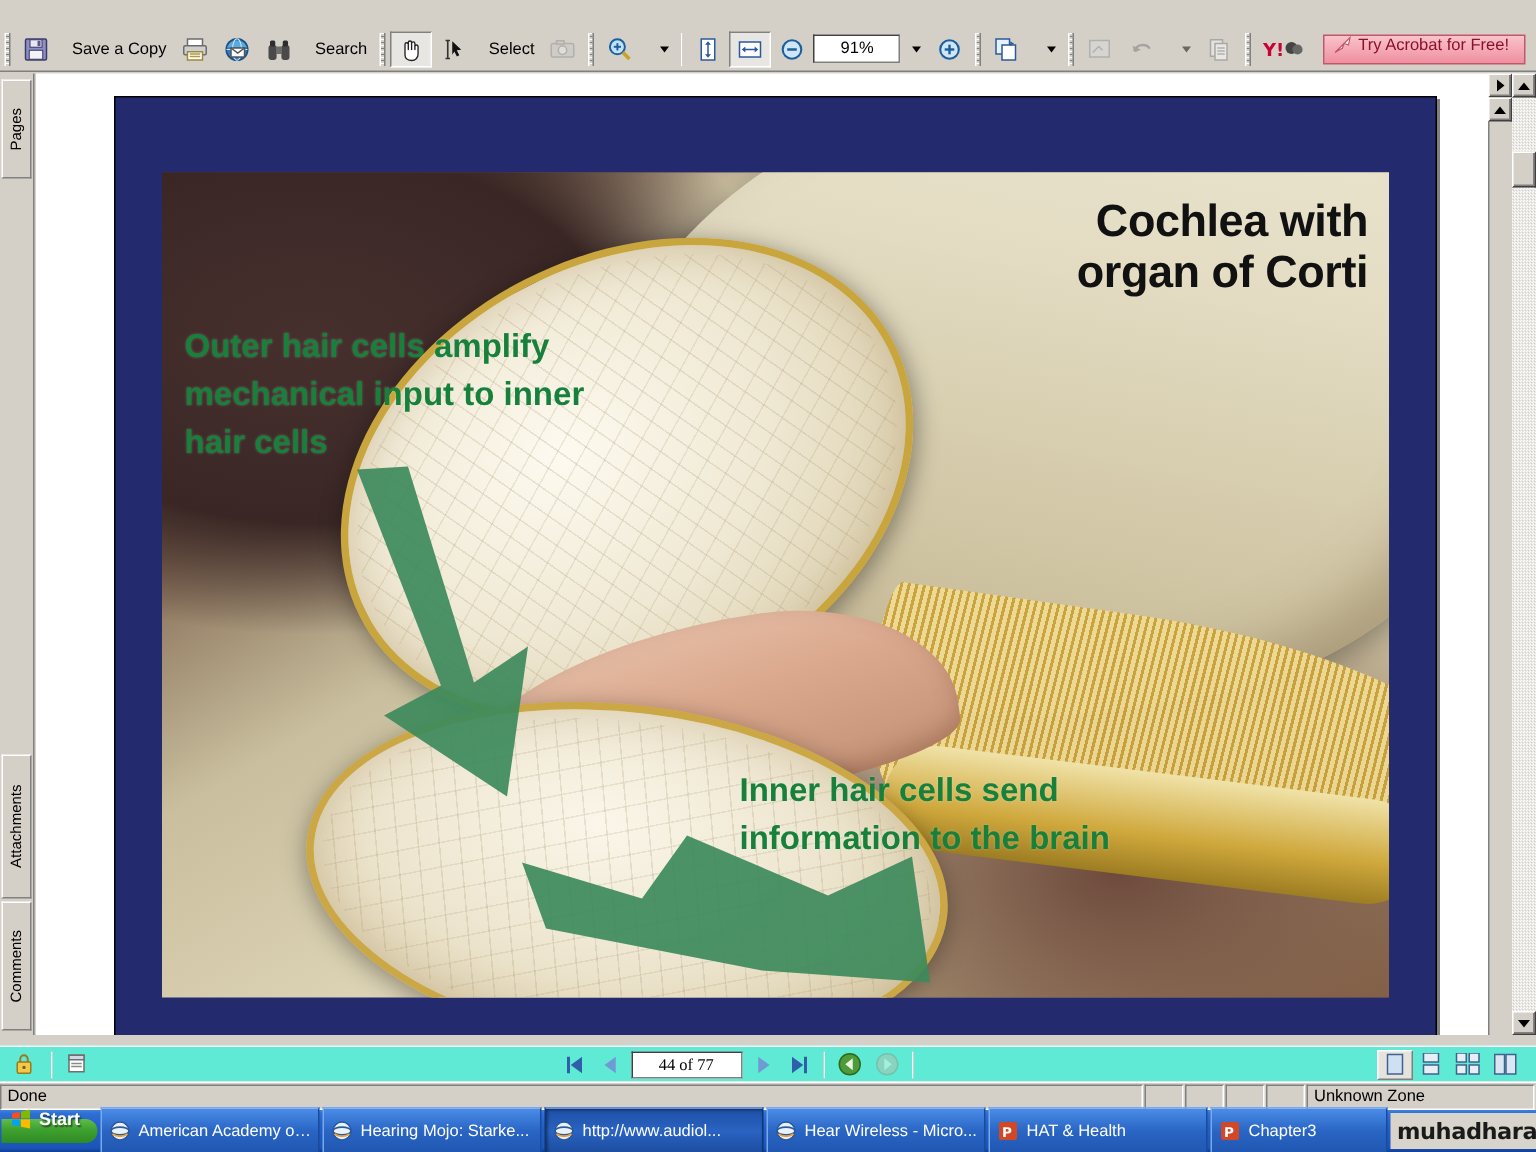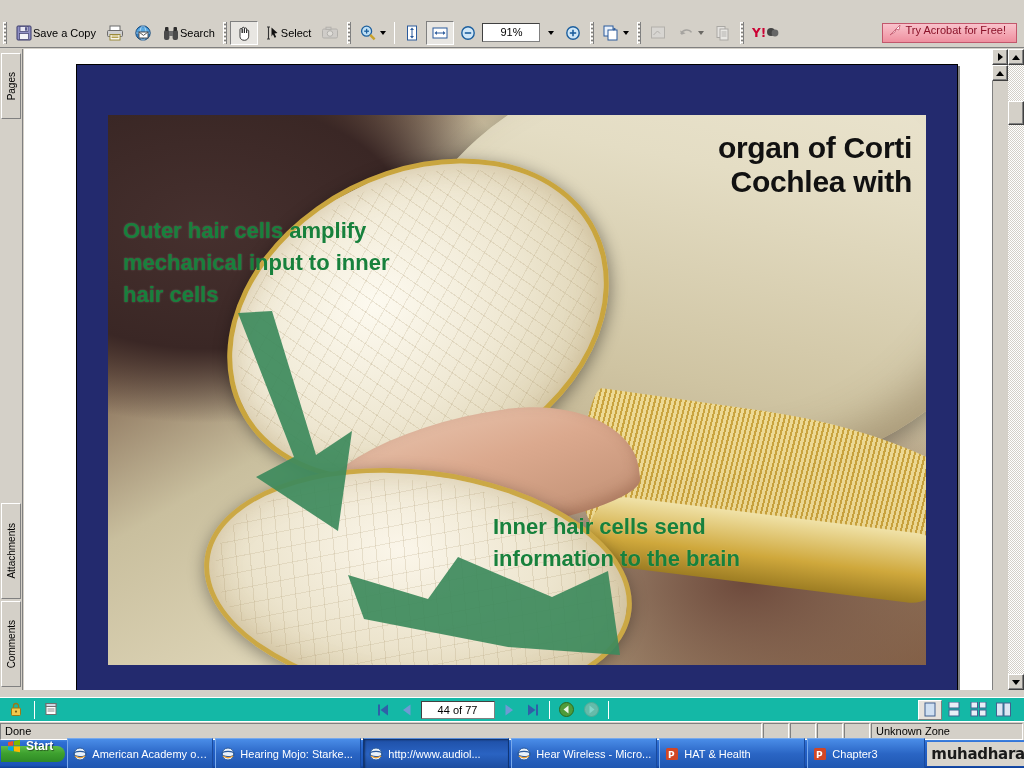--- a/index.html
+++ b/index.html
@@ -42,21 +42,21 @@
     position:absolute; left:0; top:18px; width:1024px; height:30px;
     background:#d4d0c8; border-bottom:1px solid #808080;
     display:flex; align-items:center;
   }
   .grip{
     width:4px; height:22px; margin:0 3px;
     background:repeating-linear-gradient(180deg,#fff 0 1px,#d4d0c8 1px 2px,#808080 2px 3px,#d4d0c8 3px 4px);
     border-left:1px solid #fff; border-right:1px solid #808080; flex:none;
   }
   .tbtn{
-    height:24px; display:flex; align-items:center; gap:0;
+    height:24px; display:flex; align-items:center; gap:15px;
     padding:0 4px; border:1px solid transparent; cursor:default;
     font-size:11px; color:#000; white-space:nowrap; flex:none;justify-content:space-between;
   }
   .tbtn.sunken{ border:1px solid #fff; border-top-color:#808080; border-left-color:#808080;
     background:#e8e6e2; }
   .tsep{ width:1px;height:22px;background:#808080;border-right:1px solid #fff;margin:0 3px;flex:none;}
   .ico{ width:18px;height:18px;flex:none;position:relative; display:block;}
   .zoombox{
     width:58px;height:19px;background:#fff;border:1px solid #808080;
     border-top-color:#404040;border-left-color:#404040;
@@ -215,22 +215,22 @@
     box-shadow: inset -1px -1px 0 #808080;
   }
   .tri{ width:0;height:0; }
   .tri.up{border-left:4px solid transparent;border-right:4px solid transparent;border-bottom:5px solid #000;}
   .tri.down{border-left:4px solid transparent;border-right:4px solid transparent;border-top:5px solid #000;}
   .tri.right{border-top:4px solid transparent;border-bottom:4px solid transparent;border-left:5px solid #000;}
 
   
   .botbar{
     position:absolute; left:0; top:697px; width:1024px; height:24px;
-    background:#14b8a6; border-top:1px solid #fff;
-    display:flex; align-items:center;
+    background:#5eead4; border-top:1px solid #fff;
+    display:flex; align-items:center;font-family:Liberation Serif, serif;
   }
   .bbtn{
     height:20px; min-width:20px; display:flex;align-items:center;justify-content:center;
     padding:0 3px; border:1px solid transparent; flex:none;
   }
   .bbtn.sunkenb{ border:1px solid #808080;border-top-color:#fff;border-left-color:#fff; background:#e6e3dd;}
   .pagebox{
     width:74px;height:18px;background:#fff;border:1px solid #808080;
     border-top-color:#404040;border-left-color:#404040;
     font-size:11px;line-height:16px;text-align:center; flex:none; margin:0 2px;
@@ -543,22 +543,22 @@
             <path d="M18 8 L52 6 L96 150 L132 126 L118 226 L36 172 L74 152 Z" fill="#3d8a5c" opacity=".92"></path>
           </svg>
         </div>
         <div class="arrow" style="left:200px; top:420px;">
           <svg width="320" height="140" viewBox="0 0 320 140">
             <path d="M312 120 L300 36 L244 62 L150 22 L120 64 L40 40 L56 84 L200 112 Z" fill="#3d8a5c" opacity=".92"></path>
           </svg>
         </div>
 
         <div class="title-txt">
+          <div>Cochlea with</div>
           <div>organ of Corti</div>
-          <div>Cochlea with</div>
         </div>
 
         <div class="green-txt" id="txt-outer">
           <div>Outer hair cells amplify</div>
           <div>mechanical input to inner</div>
           <div>hair cells</div>
         </div>
 
         <div class="green-txt" id="txt-inner">
           <div>Inner hair cells send</div>

